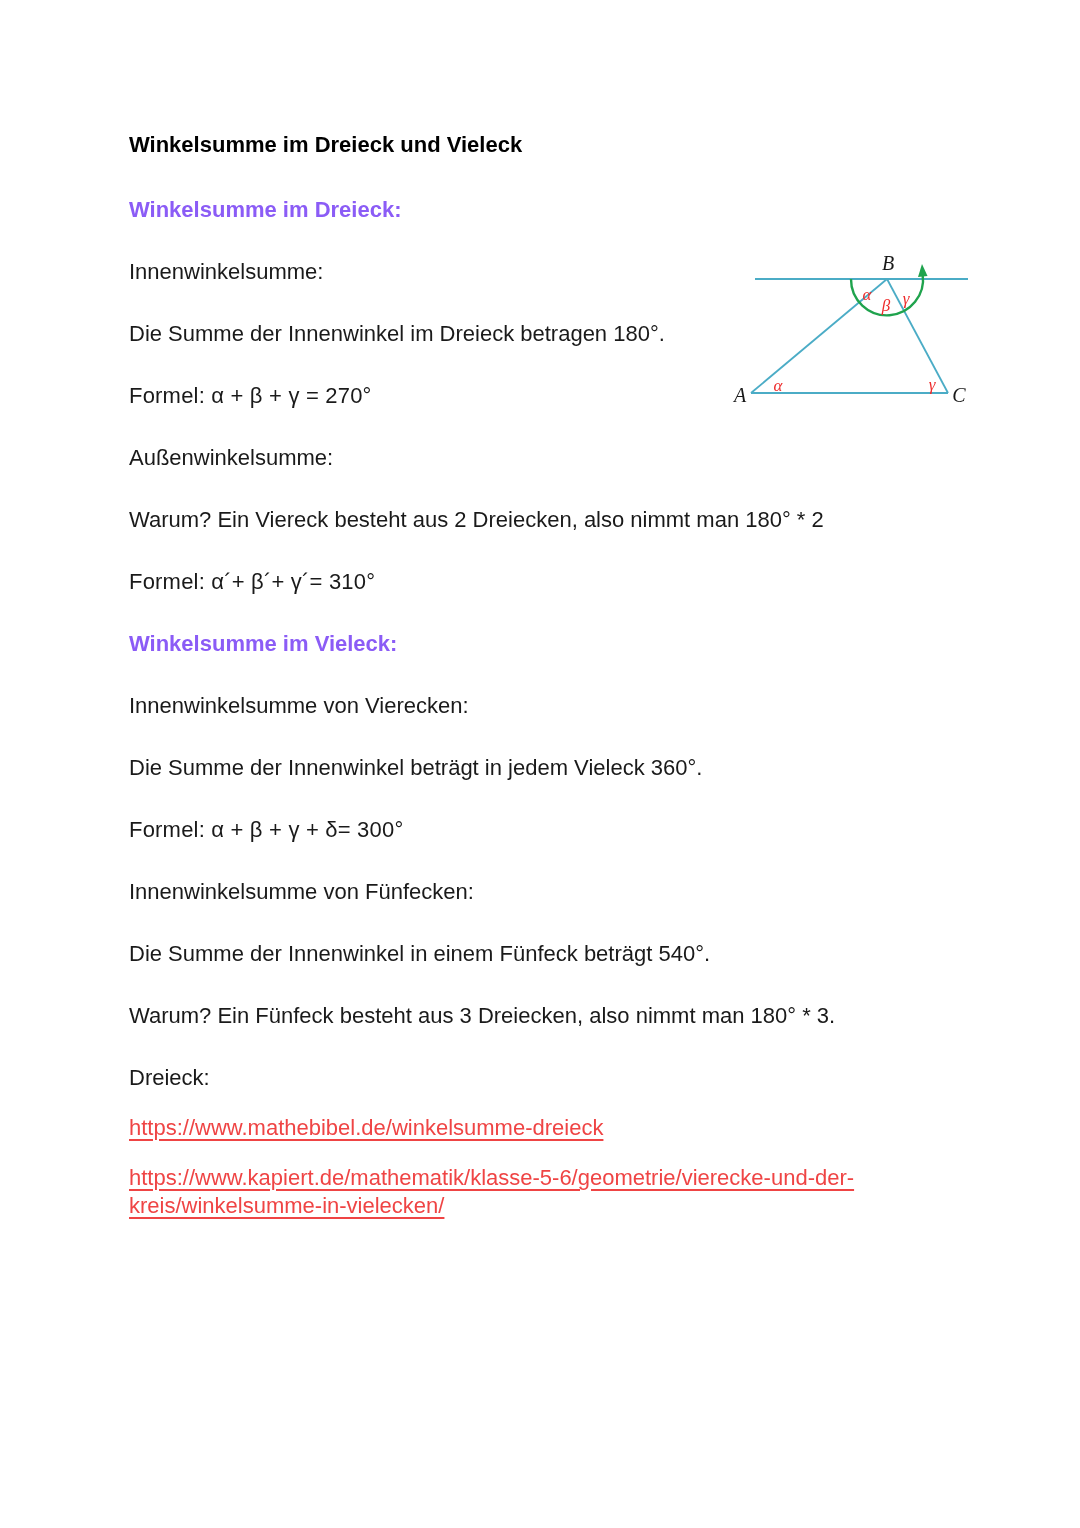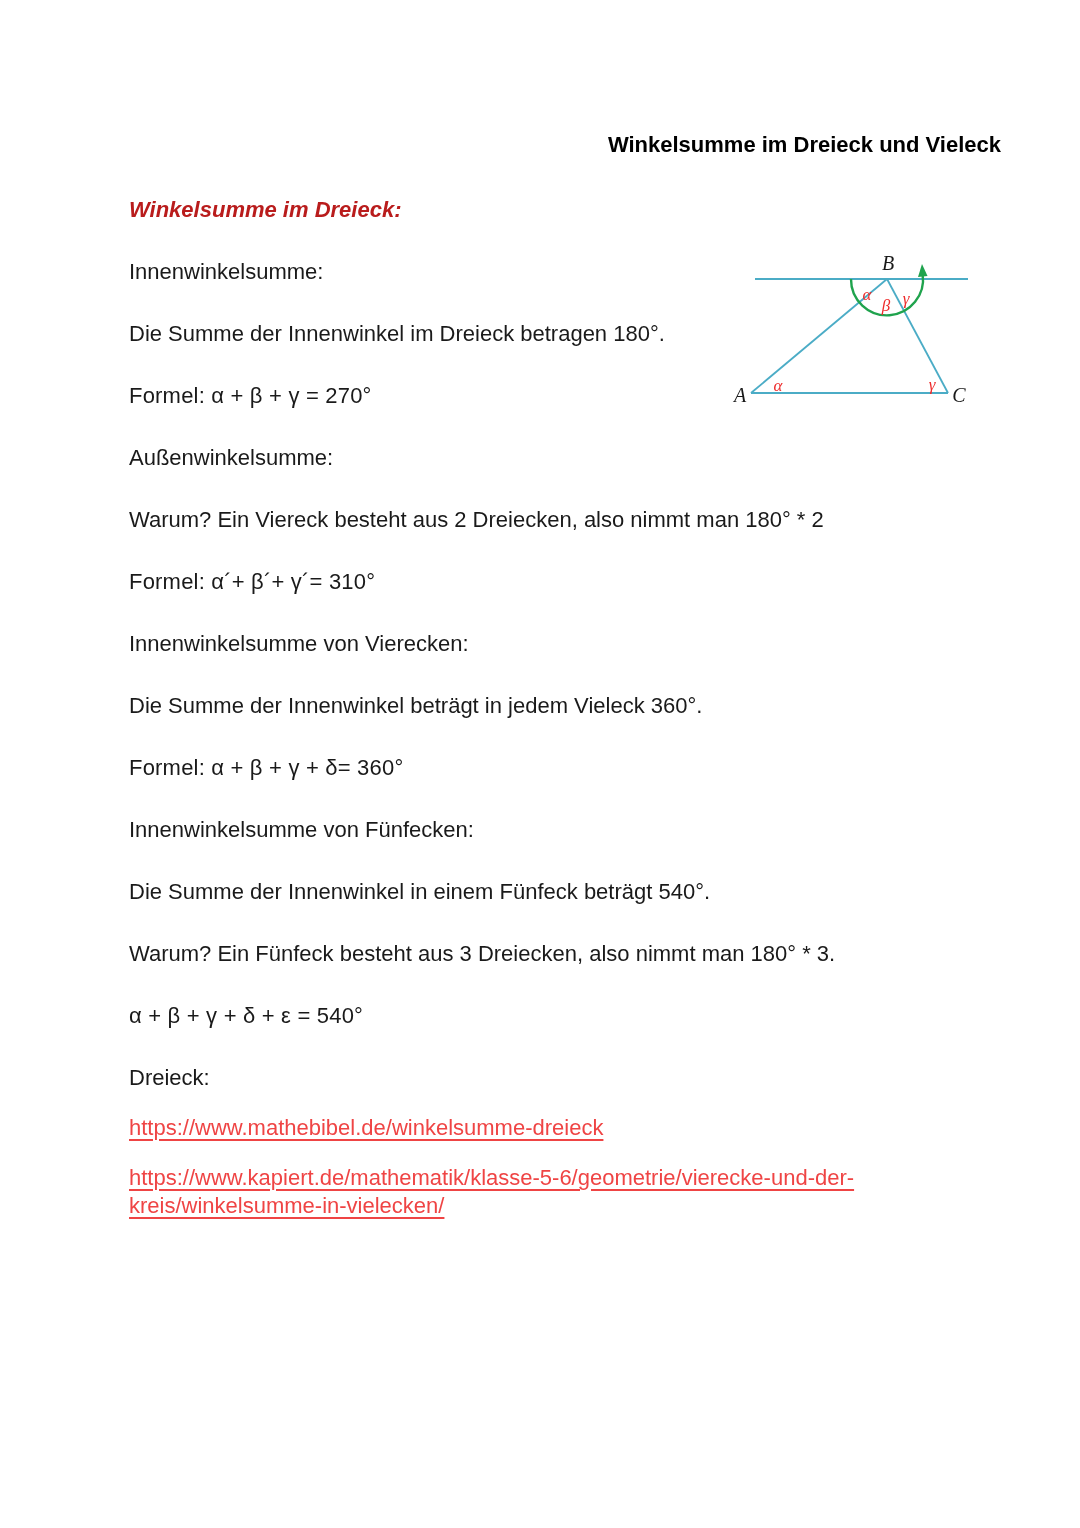--- a/index.html
+++ b/index.html
@@ -7,26 +7,26 @@
     width:1080px;height:1528px;position:relative;
     background:#ffffff;overflow:hidden;
     font-family:"Liberation Sans",sans-serif;
     color:#1a1a1a;
   }
   .doc{
     position:absolute;left:129px;top:131px;width:872px;
   }
   .title{
     font-size:22px;line-height:28px;font-weight:700;color:#000;
-    text-align:right;margin:0 0 37px 0;
+    text-align:left;margin:0 0 37px 0;
   }
   .doc p{
     font-size:22px;line-height:28px;margin:0 0 34px 0;
   }
-  p.bold{font-weight:700;color:#b91c1c;font-style:italic;}
+  p.bold{font-weight:700;color:#8b5cf6;}
   p.underline{text-underline-offset:4px;}
   p.formula{letter-spacing:0.2px;}
   p.src{margin-bottom:22px;}
   p.linkline{margin-bottom:22px;max-width:782px;overflow-wrap:break-word;word-break:break-word;}
   a.link{color:#ef4444;text-decoration:underline;text-underline-offset:4px;cursor:pointer;}
   .figure{
     position:absolute;left:728px;top:248px;width:252px;height:164px;
   }
   .figure svg{display:block;width:100%;height:100%;}
   .vertex-label{font-family:"Liberation Serif",serif;font-style:italic;font-size:20px;fill:#1a1a1a;}
@@ -38,27 +38,27 @@
 <div class="doc">
   <div class="title">Winkelsumme im Dreieck und Vieleck</div>
 
   <p class="bold">Winkelsumme im Dreieck:</p>
   <p class="underline">Innenwinkelsumme:</p>
   <p>Die Summe der Innenwinkel im Dreieck betragen 180°.</p>
   <p class="formula">Formel: α + β + γ = 270°</p>
   <p class="underline">Außenwinkelsumme:</p>
   <p>Warum? Ein Viereck besteht aus 2 Dreiecken, also nimmt man 180° * 2</p>
   <p class="formula">Formel: α´+ β´+ γ´= 310°</p>
+  <p class="bold">Winkelsumme im Vieleck:</p>
   <p class="underline">Innenwinkelsumme von Vierecken:</p>
   <p>Die Summe der Innenwinkel beträgt in jedem Vieleck 360°.</p>
-  <p class="formula">Formel: α + β + γ + δ= 360°</p>
+  <p class="formula">Formel: α + β + γ + δ= 300°</p>
   <p class="underline">Innenwinkelsumme von Fünfecken:</p>
   <p>Die Summe der Innenwinkel in einem Fünfeck beträgt 540°.</p>
   <p>Warum? Ein Fünfeck besteht aus 3 Dreiecken, also nimmt man 180° * 3.</p>
-  <p class="formula">α + β + γ + δ + ε = 540°</p>
 
   <p class="src">Dreieck:</p>
   <p class="linkline">
     <a class="link">https://www.mathebibel.de/winkelsumme-dreieck</a>
   </p>
   <p class="linkline">
     <a class="link">https://www.kapiert.de/mathematik/klasse-5-6/geometrie/vierecke-und-der-kreis/winkelsumme-in-vielecken/</a>
   </p>
 </div>
 

